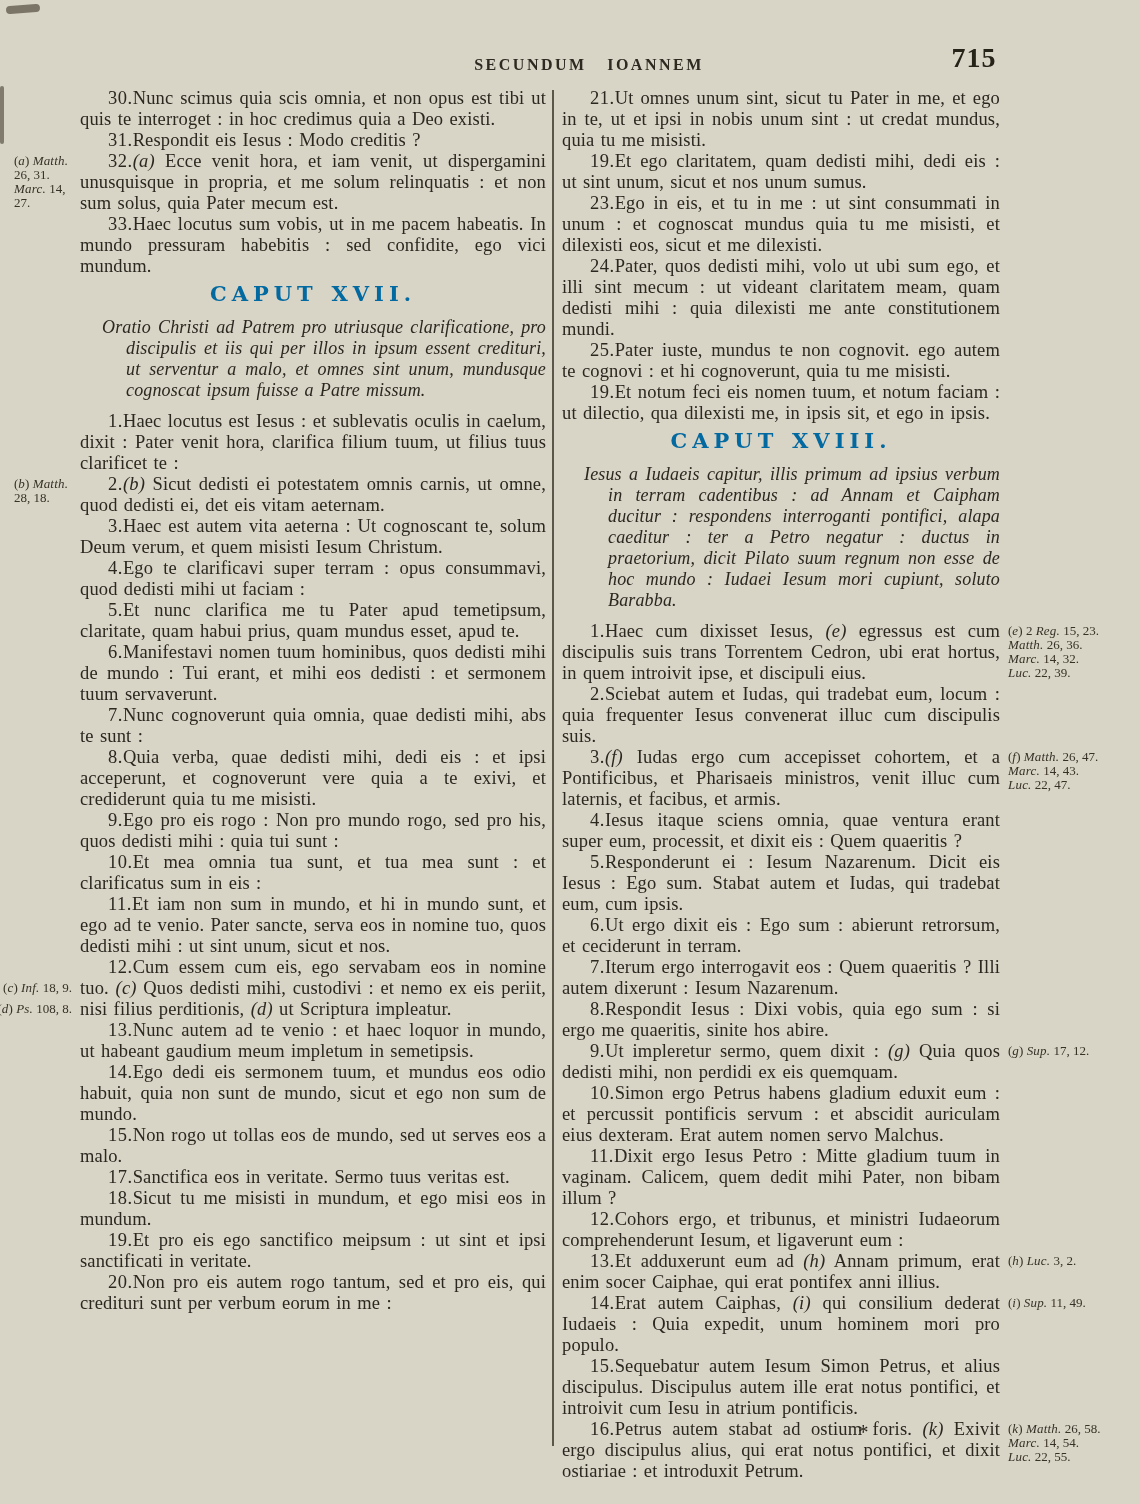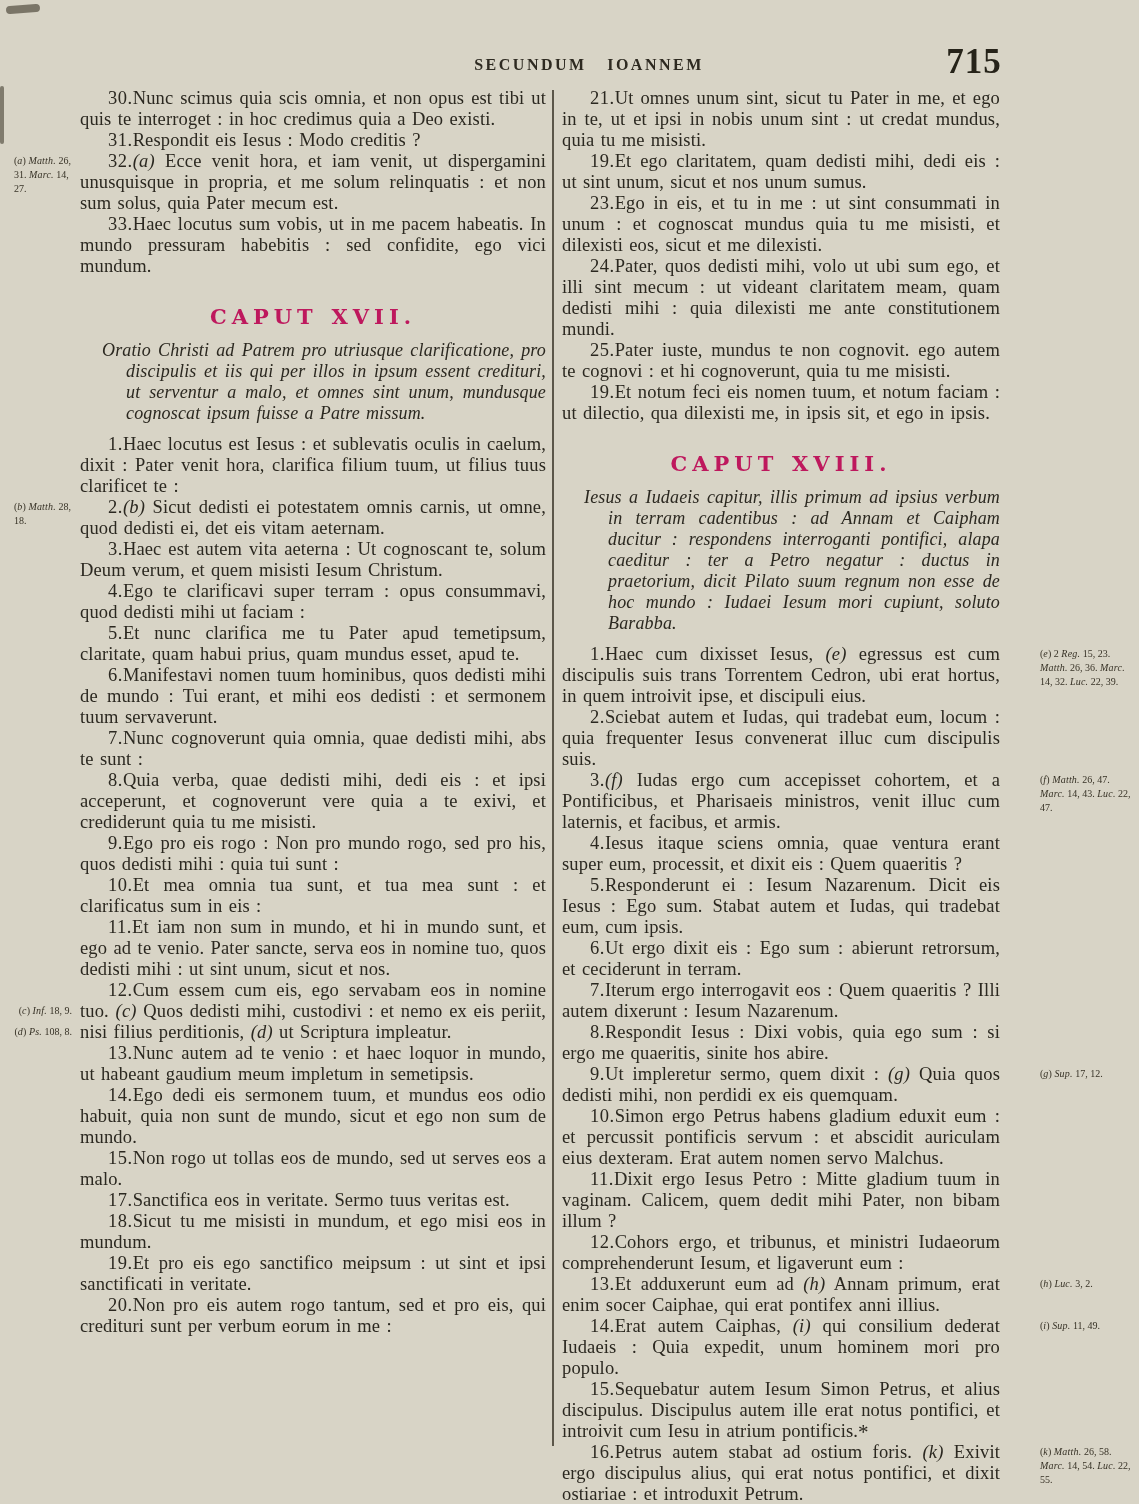--- a/index.html
+++ b/index.html
@@ -19,41 +19,41 @@
     color:#2b2820;
   }
   .smudge-top{position:absolute;left:6px;top:5px;width:34px;height:8px;background:rgba(45,38,25,0.55);border-radius:4px;transform:rotate(-4deg);}
   .smudge-left{position:absolute;left:0;top:86px;width:4px;height:58px;background:rgba(40,33,20,0.5);border-radius:2px;}
   .running-title{
     position:absolute;top:56px;left:0;width:1106px;text-align:center;
     font-size:16px;font-weight:bold;letter-spacing:2.5px;word-spacing:14px;color:#2e2a21;margin-left:36px;
   }
   .page-number{
     position:absolute;top:42px;left:944px;width:60px;text-align:center;
-    font-size:35px;font-weight:bold;letter-spacing:1px;color:#262319;
+    font-size:28px;font-weight:bold;letter-spacing:1px;color:#262319;
   }
   .col{position:absolute;top:88px;text-align:justify;font-size:18.5px;line-height:21px;word-spacing:1.5px;letter-spacing:0.15px;}
   .col-left{left:80px;width:466px;}
   .col-right{left:562px;width:438px;}
   .divider{position:absolute;left:552px;top:90px;width:2px;height:1356px;background:#45403333;background:#454033;opacity:0.85;}
   p.verse{margin:0;text-indent:28px;position:relative;}
   .vnum{padding-right:0;letter-spacing:0.5px;}
   .caput{
     text-align:center;font-weight:bold;font-size:21px;letter-spacing:5px;
-    margin:29px 0 13px 0;font-family:"DejaVu Serif","Liberation Serif",serif;color:#be185d;
+    margin:6px 0 13px 0;font-family:"DejaVu Serif","Liberation Serif",serif;color:#0369a1;
     text-indent:0;
   }
   .summary{
     font-style:italic;margin:0 0 10px 0;
     padding-left:46px;text-indent:-24px;
     font-size:18px;line-height:21px;
   }
   .note{
-    position:absolute;font-size:10px;line-height:14px;color:#373226;
-    letter-spacing:0;word-spacing:0;text-align:left;text-indent:0;font-style:normal;margin-left:32px;
+    position:absolute;font-size:13px;line-height:14px;color:#373226;
+    letter-spacing:0;word-spacing:0;text-align:left;text-indent:0;font-style:normal;
   }
   .col-left .note{right:calc(100% + 8px);width:58px;}
   .col-right .note{left:calc(100% + 8px);width:94px;}
   .note.nowrap{white-space:nowrap;}
   .col-left .note.nowrap{width:auto;}
   .signature-mark{position:absolute;left:858px;top:1420px;font-size:21px;color:#2b2820;}
   i{letter-spacing:0.2px;}
 </style>
 </head>
 <body>

